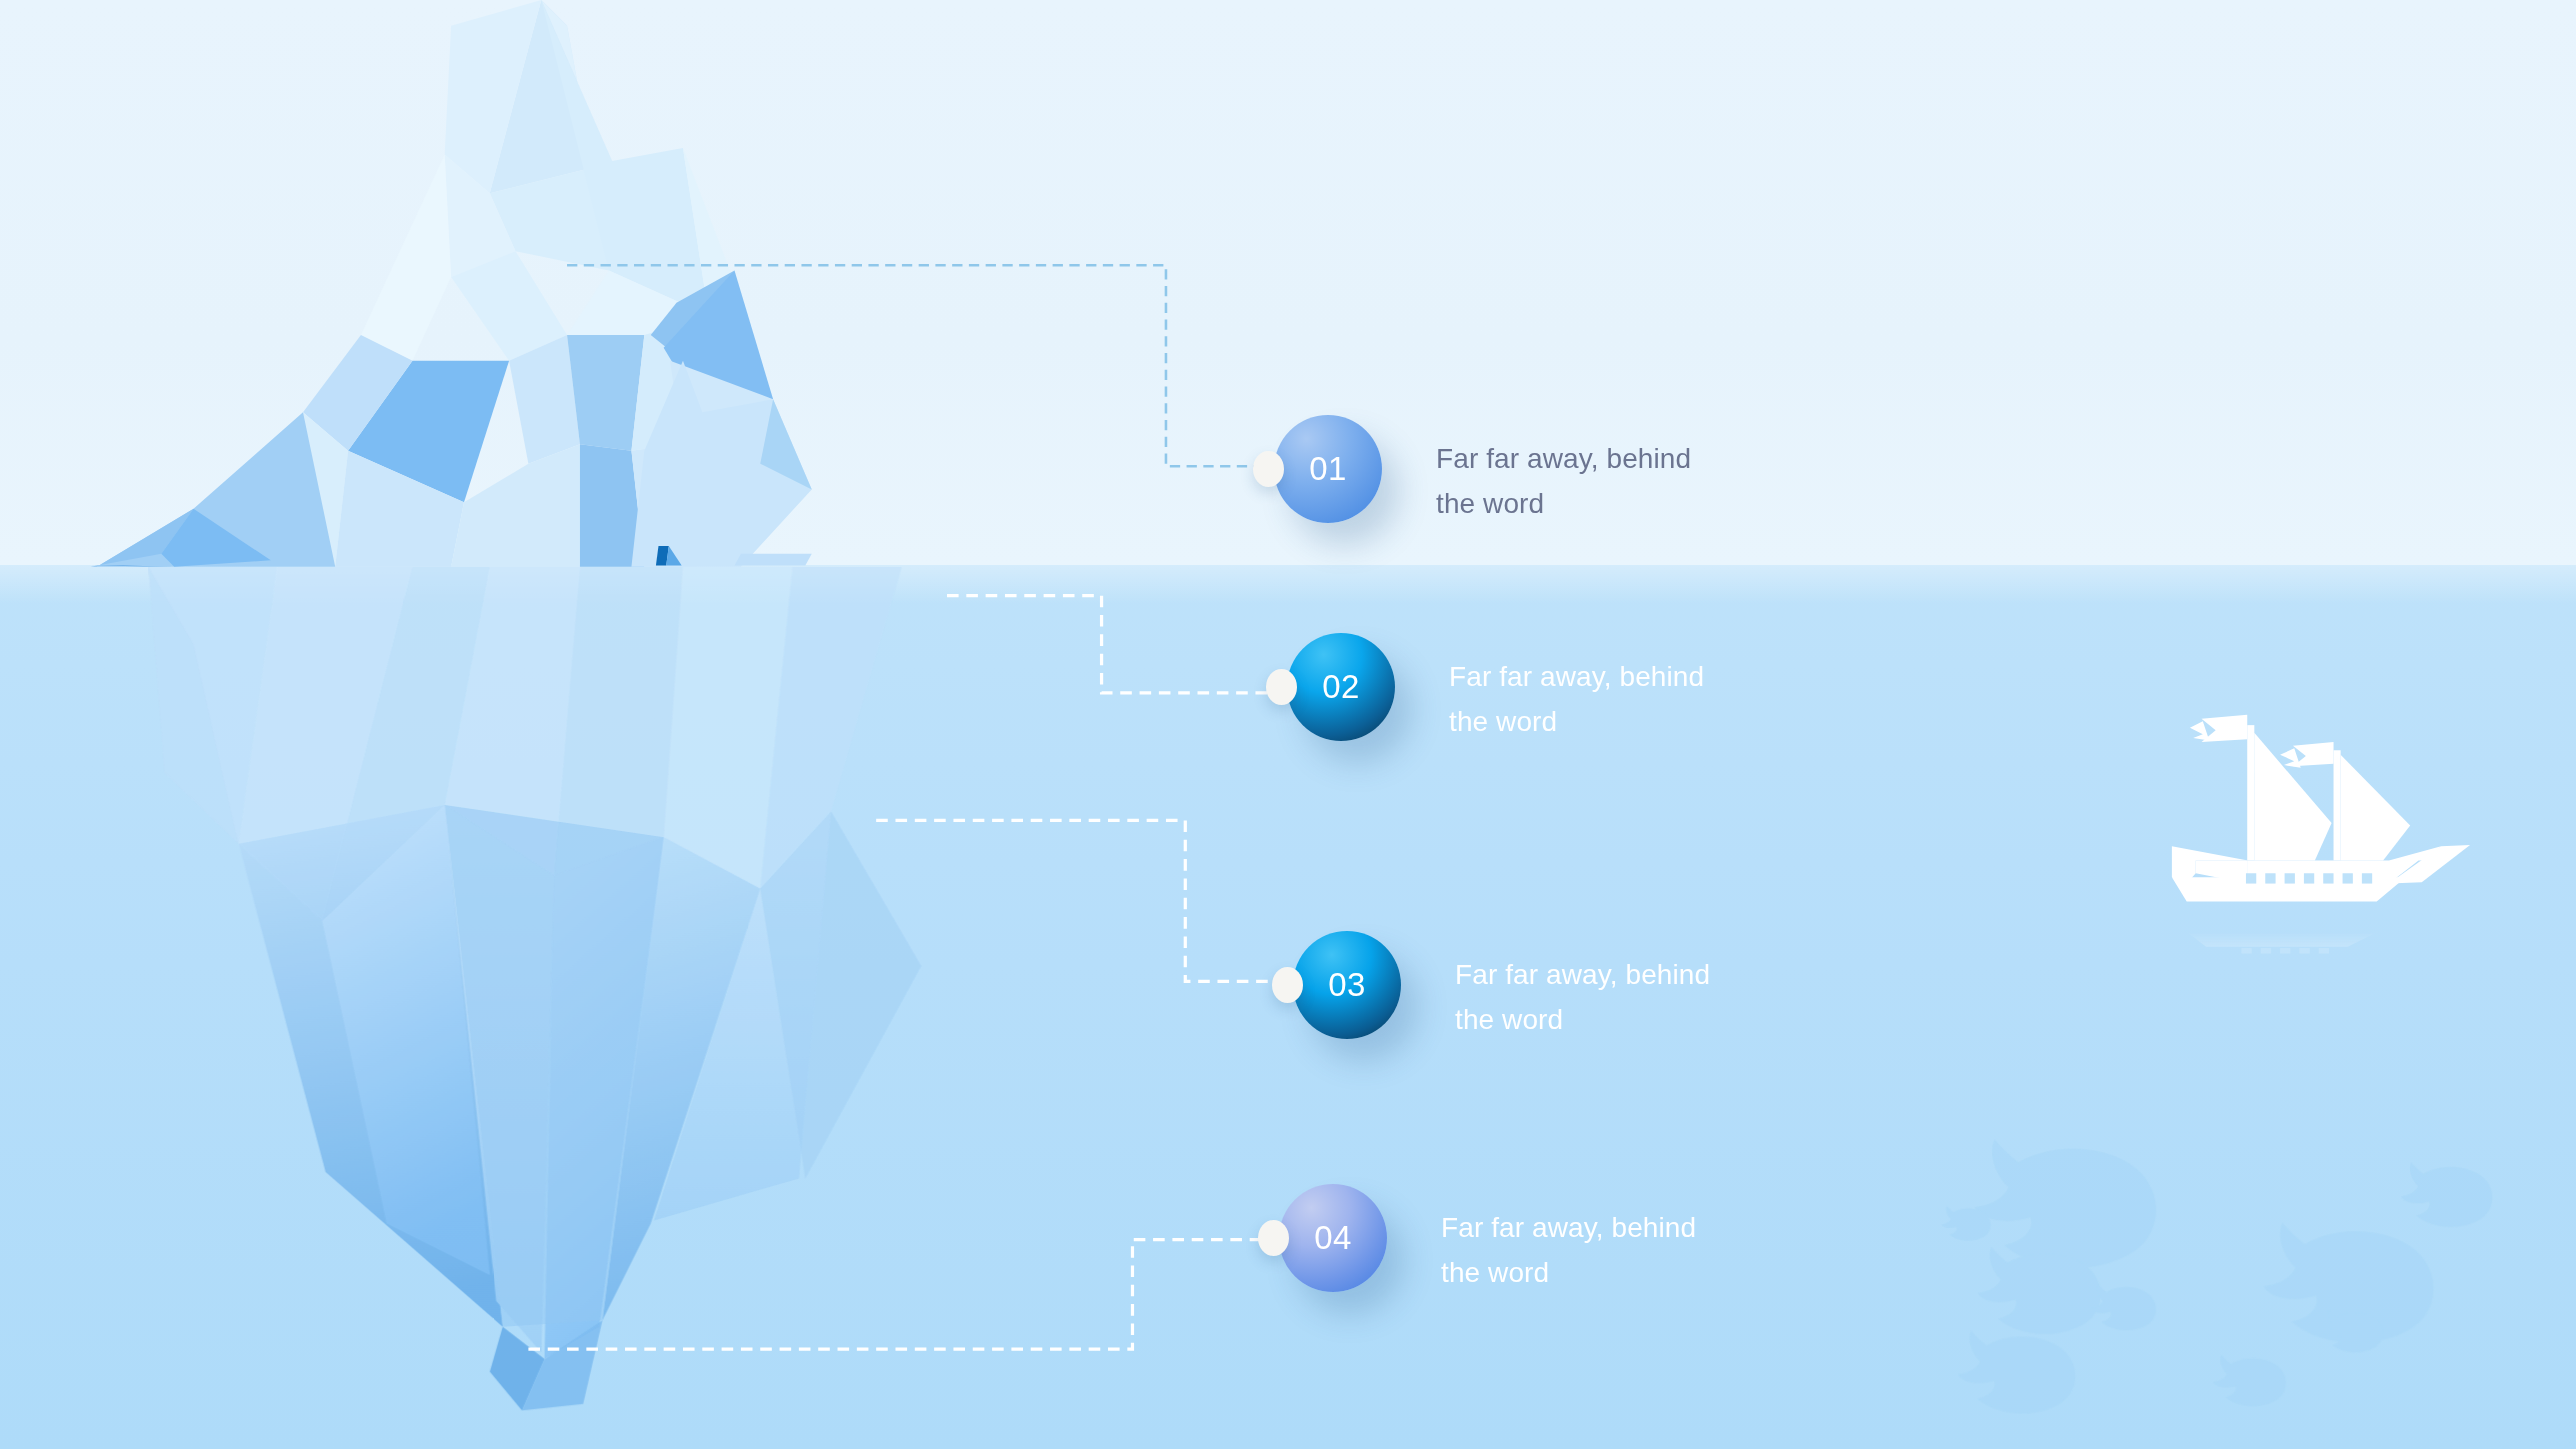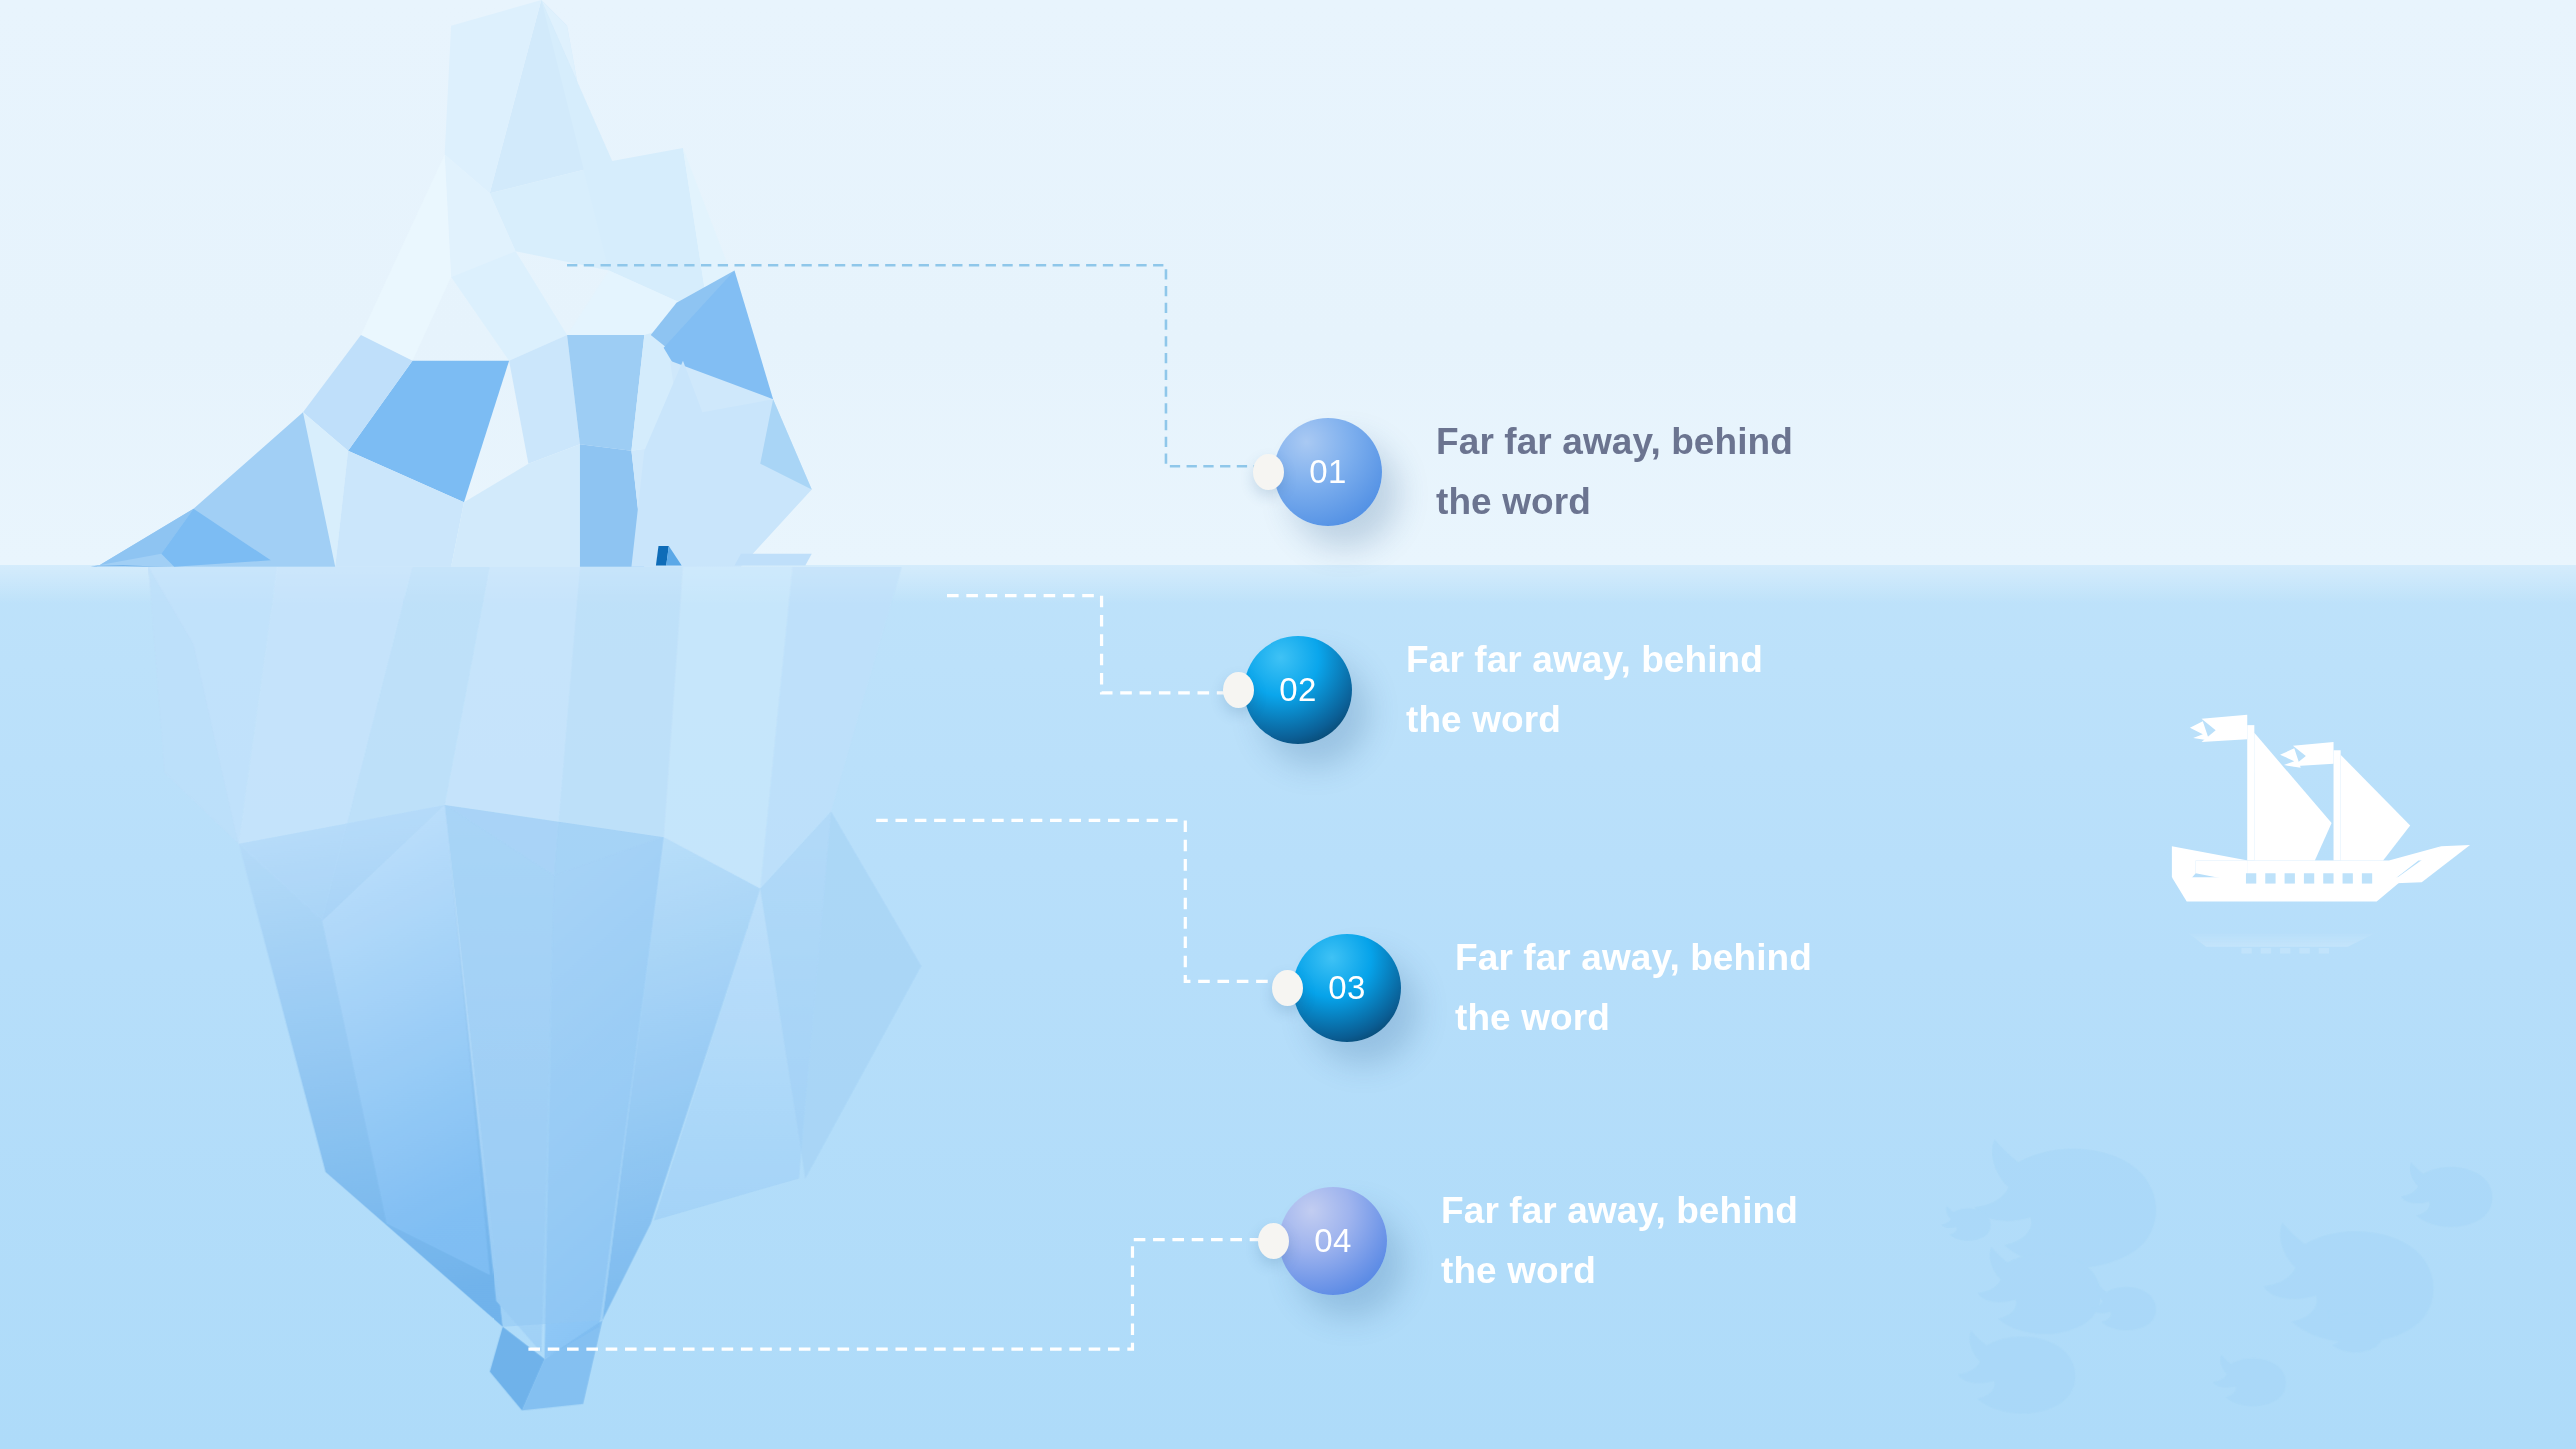--- a/index.html
+++ b/index.html
@@ -52,25 +52,26 @@
 
   .dot{
     position:absolute;left:-20.6px;top:50%;transform:translateY(-50%);
     width:31px;height:36px;border-radius:50%;
     background:#f6f5f2;
     box-shadow:0 6.4px 14px rgba(40,90,140,.18);
   }
 
   .label{
     margin-left:54px;
-    font-size:37px;
-    font-weight:700;
+    font-size:28px;
+    font-weight:400;
     line-height:1.62;
     white-space:pre-line;
     letter-spacing:0.1px;
+    margin-top:24px;
   }
   .label-dark{color:#6b7490;}
   .label-light{color:#ffffff;}
 </style>
 </head>
 <body>
 
 <div id="stage">
 
   <div class="sky"></div>
@@ -269,21 +270,21 @@
 
   <div class="item" style="left: 1274px; top: 412px;">
     <div class="badge badge-1">
       <span class="dot"></span>
       <span>01</span>
     </div>
     <div class="label label-dark">Far far away, behind
 the word</div>
   </div>
 
-  <div class="item" style="left: 1244px; top: 630px;">
+  <div class="item" style="left: 1287px; top: 630px;">
     <div class="badge badge-2">
       <span class="dot"></span>
       <span>02</span>
     </div>
     <div class="label label-light">Far far away, behind
 the word</div>
   </div>
 
   <div class="item" style="left: 1293px; top: 928px;">
     <div class="badge badge-3">

